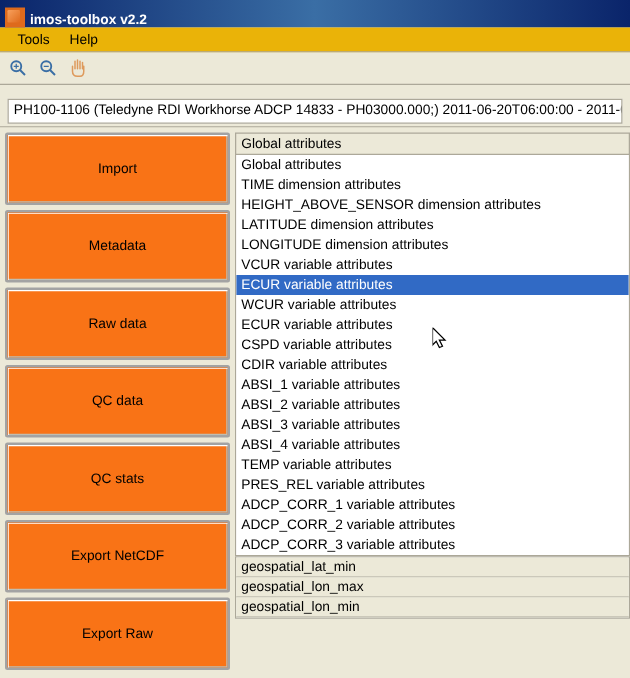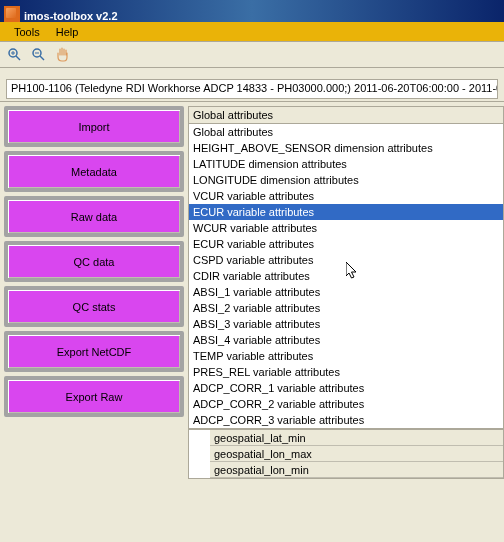--- a/index.html
+++ b/index.html
@@ -15,30 +15,30 @@
   
   .toolbar { background: #ece9d8; height: 26px; display: flex; align-items: center; padding: 0 6px; gap: 6px; border-bottom: 1px solid #aca899; }
   .tool-icon { width: 18px; height: 18px; display: flex; align-items: center; justify-content: center; }
   
   .breadcrumb { background: #ece9d8; height: 26px; display: flex; align-items: center; padding: 0 6px; border-bottom: 1px solid #aca899; font-size: 11px; margin-top: 8px; }
   .breadcrumb-inner { border: 1px solid #aca899; background: #fff; height: 20px; width: 100%; padding: 2px 4px; overflow: hidden; white-space: nowrap; }
   
   .main-area { display: flex; height: calc(100% - 104px); background: #ece9d8; }
   
   .left-panel { width: 188px; display: flex; flex-direction: column; padding: 4px 4px 0 4px; gap: 4px; }
-  .big-button { border: 4px solid #a3a3a3; background: #d946ef; height: 41px; display: flex; align-items: center; justify-content: center; font-size: 11px; cursor: pointer; border-radius: 2px; box-shadow: inset 1px 1px 0 #fff, inset -1px -1px 0 #c0bdb0; }
+  .big-button { border: 2px solid #a3a3a3; background: #f97316; height: 58px; display: flex; align-items: center; justify-content: center; font-size: 11px; cursor: pointer; border-radius: 2px; box-shadow: inset 1px 1px 0 #fff, inset -1px -1px 0 #c0bdb0; }
   
   .right-panel { flex: 1; display: flex; flex-direction: column; padding: 4px 0 0 0; }
   .section-header { border: 1px solid #aca899; background: #ece9d8; padding: 2px 4px; font-size: 11px; margin-right: 0; }
   .list-container { border: 1px solid #aca899; background: #fff; border-top: none; overflow: hidden; }
   .list-item { padding: 1px 4px; font-size: 11px; border-bottom: 0; background: #fff; color: #000; height: 16px; display: flex; align-items: center; white-space: nowrap; }
   .list-item.selected { background: #316ac5; color: #fff; }
   
   .bottom-list { border: 1px solid #aca899; background: #fff; }
-  .bottom-list .list-item { background: #ece9d8; border-bottom: 1px solid #c0bdb0; margin-left: 21px; }
+  .bottom-list .list-item { background: #ece9d8; border-bottom: 1px solid #c0bdb0; }
   
   .cursor-arrow { position: absolute; left: 346px; top: 262px; pointer-events: none; z-index: 100; }
 </style>
 </head>
 <body>
 
 <div class="titlebar">
   <div class="titlebar-icon"></div>
   <div class="titlebar-text">imos-toolbox v2.2</div>
 </div>
@@ -83,20 +83,21 @@
     <div class="big-button">QC data</div>
     <div class="big-button">QC stats</div>
     <div class="big-button">Export NetCDF</div>
     <div class="big-button">Export Raw</div>
   </div>
 
   <div class="right-panel">
     <div class="section-header">Global attributes</div>
     <div class="list-container" id="attributes-list">
         <div class="list-item">Global attributes</div>
+        <div class="list-item">TIME dimension attributes</div>
         <div class="list-item">HEIGHT_ABOVE_SENSOR dimension attributes</div>
         <div class="list-item">LATITUDE dimension attributes</div>
         <div class="list-item">LONGITUDE dimension attributes</div>
         <div class="list-item">VCUR variable attributes</div>
         <div class="list-item selected">ECUR variable attributes</div>
         <div class="list-item">WCUR variable attributes</div>
         <div class="list-item">ECUR variable attributes</div>
         <div class="list-item">CSPD variable attributes</div>
         <div class="list-item">CDIR variable attributes</div>
         <div class="list-item">ABSI_1 variable attributes</div>

